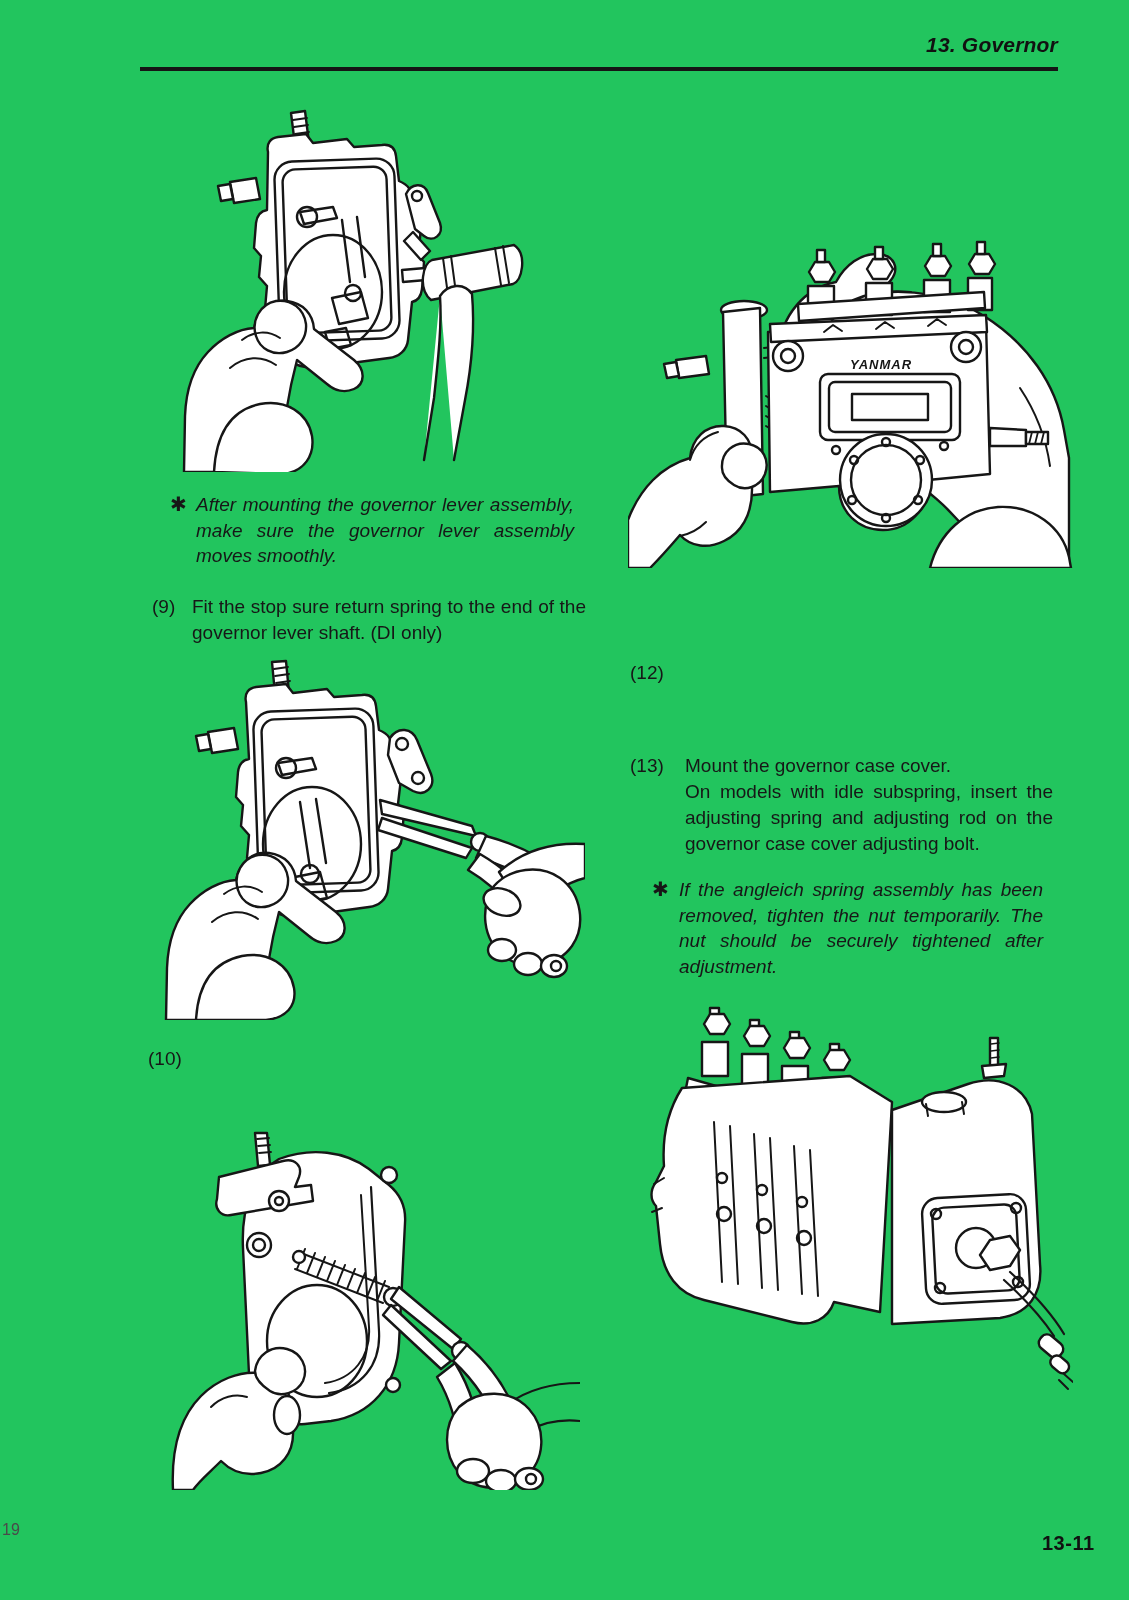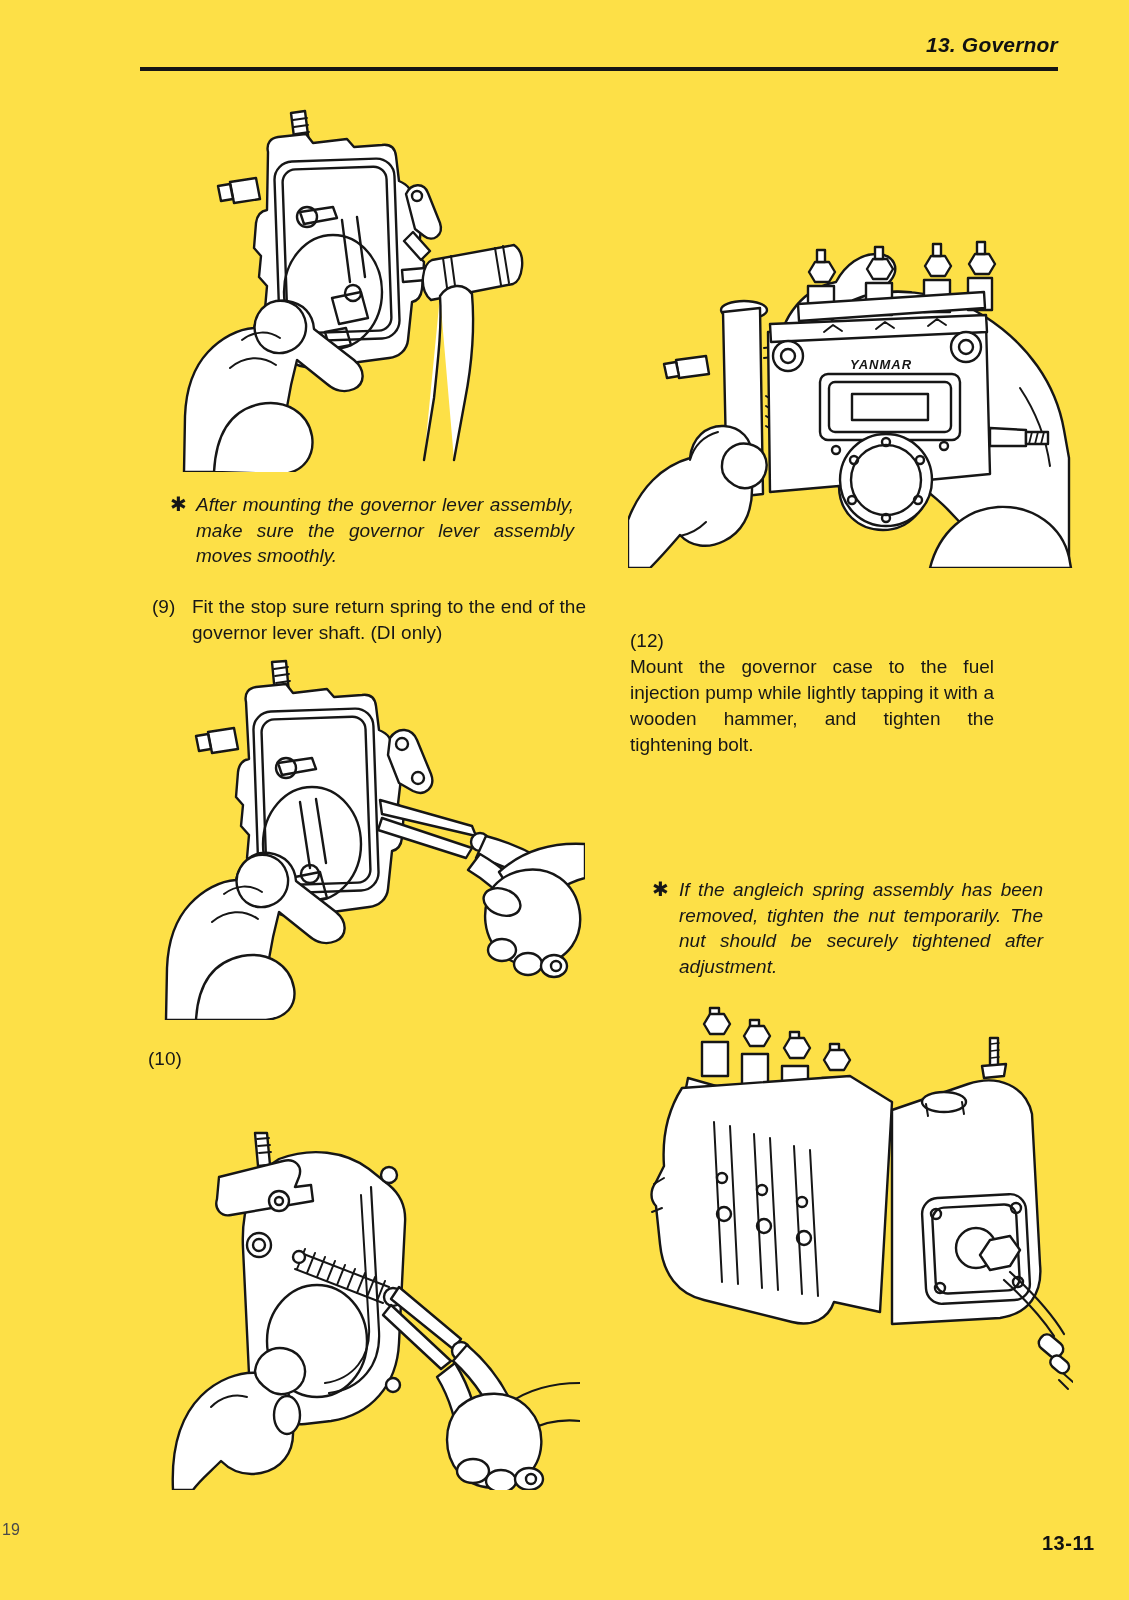--- a/index.html
+++ b/index.html
@@ -1,17 +1,17 @@
 <!DOCTYPE html>
 <html><head>
 <meta charset="utf-8">
 <style>
   html,body{margin:0;padding:0;background:#9a9a9a;}
   .page{
-    position:relative;width:1129px;height:1600px;background:#fde047;
+    position:relative;width:1129px;height:1600px;background:#22c55e;
     font-family:"Liberation Sans", sans-serif;color:#1b1b1b;overflow:hidden;
     margin:0 auto;
   }
   .hdr-title{
     position:absolute;top:33px;right:71px;
     font-size:21px;font-weight:700;font-style:italic;letter-spacing:.2px;color:#111;
   }
   .hdr-rule{position:absolute;left:140px;top:67px;width:918px;height:4px;background:#151515;}
   .step{position:absolute;display:flex;font-size:19px;line-height:26px;color:#171717;}
   .step .num{flex:0 0 auto;}
@@ -241,25 +241,29 @@
   <div class="step" style="left:152px;top:594px;">
     <span class="num" style="width:40px;">(9)</span>
     <div class="txt" style="width:394px;">Fit the stop sure return spring to the end of the governor lever shaft. (DI only)</div>
   </div>
 
   <div class="step" style="left:148px;top:1046px;">
     <span class="num" style="width:52px;">(10)</span>
   </div>
 
 
-  <div class="step" style="left:630px;top:628px;flex-direction:column;">
+  <div class="step" style="left:630px;top:660px;">
     <span class="num" style="width:55px;">(12)</span>
-    <div class="txt" style="width:364px;">Mount the governor case to the fuel injection pump while lightly tapping it with a wooden hammer, and tighten the tightening bolt.</div>
-  </div>
-
+  </div>
+
+  <div class="step" style="left:630px;top:753px;">
+    <span class="num" style="width:55px;">(13)</span>
+    <div class="txt prelines" style="width:368px;">Mount the governor case cover.
+On models with idle subspring, insert the adjusting spring and adjusting rod on the governor case cover adjusting bolt.</div>
+  </div>
 
   <div class="note" style="left:652px;top:877px;">
     <span class="mark" style="width:27px;">✱</span>
     <div class="txt" style="width:364px;font-style:italic;">If the angleich spring assembly has been removed, tighten the nut temporarily. The nut should be securely tightened after adjustment.</div>
   </div>
 
   <div class="pg-num">13-11</div>
   <div class="edge-num">19</div>
 
 </div>

